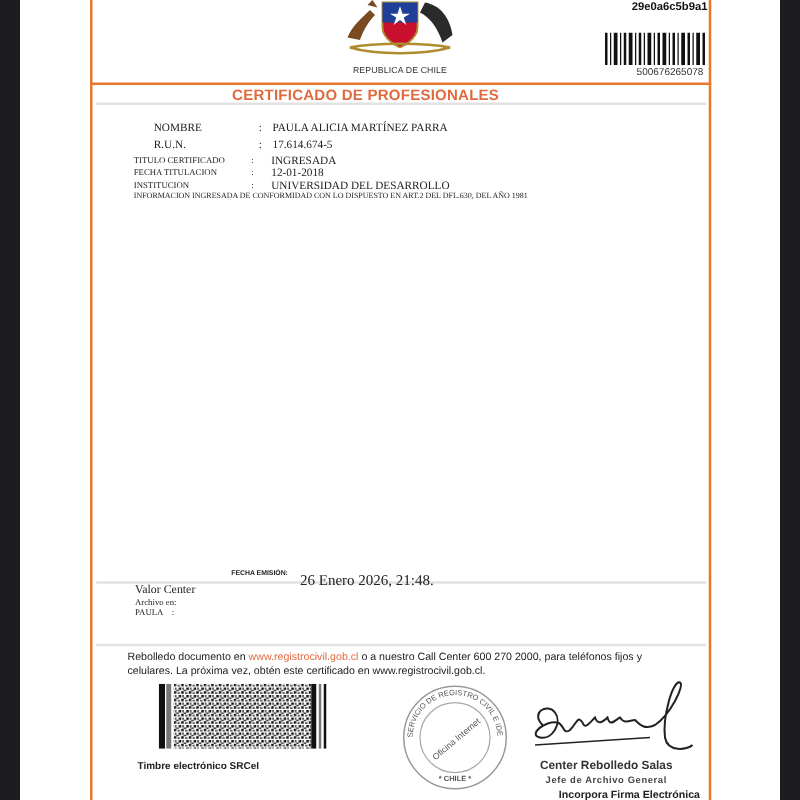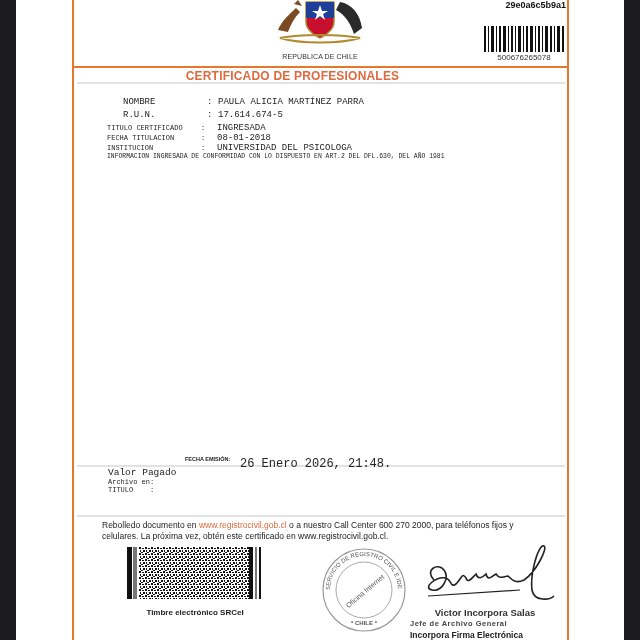--- a/index.html
+++ b/index.html
@@ -5,35 +5,35 @@
   html, body { margin:0; padding:0; }
   body { width:640px; height:640px; background:#1c1c1e; position:relative; overflow:hidden; font-family:"Liberation Sans", sans-serif; }
   .page { position:absolute; left:16px; top:0; width:608px; height:640px; background:#ffffff; }
   .vline { position:absolute; top:0; width:2px; height:640px; background:#e8772e; }
   .hline-orange { position:absolute; left:72px; width:497px; height:2px; background:#e8772e; top:66px; }
   .grayrule { position:absolute; height:2px; background:#e2e2e2; }
   .crest { position:absolute; left:270px; top:0; width:100px; height:46px; }
   .rep { position:absolute; left:270px; top:53px; width:100px; text-align:center; font-size:7px; color:#333; letter-spacing:0.1px; }
   .hash { position:absolute; left:470px; top:0; width:96px; text-align:right; font-size:9px; font-weight:bold; color:#111; }
   .barcode { position:absolute; left:484px; top:26px; width:80px; height:26px; }
-  .barnum { position:absolute; left:484px; top:53px; width:80px; text-align:center; font-size:8px; color:#333; }
+  .barnum { position:absolute; left:496px; top:53px; width:80px; text-align:center; font-size:8px; color:#333; }
   .title { position:absolute; left:72px; top:69px; width:441px; text-align:center; color:#e0693e; font-weight:bold; font-size:12px; letter-spacing:0.2px; }
-  .mono { font-family:Liberation Mono, monospace; color:#222; position:absolute; white-space:pre; }
+  .mono { font-family:Liberation Serif, serif; color:#222; position:absolute; white-space:pre; }
   .f9 { font-size:9px; }
   .f7 { font-size:7px; }
   .label { position:absolute; font-size:5.5px; font-weight:bold; color:#222; }
   .verify { position:absolute; left:102px; top:520px; width:450px; font-size:8.5px; line-height:10.5px; color:#222; }
   .verify .link { color:#e0693e; }
   .timbre { position:absolute; left:127px; top:547px; width:136px; height:52px; }
-  .timbre-label { position:absolute; left:110px; top:608px; width:170px; text-align:center; font-size:8px; font-weight:bold; color:#222; }
+  .timbre-label { position:absolute; left:110px; top:608px; width:170px; text-align:left; font-size:8px; font-weight:bold; color:#222; }
   .stamp { position:absolute; left:320px; top:546px; width:88px; height:88px; }
   .sig { position:absolute; left:420px; top:544px; width:140px; height:60px; }
   .signame { position:absolute; left:410px; top:607px; width:150px; text-align:center; font-size:9.5px; font-weight:bold; color:#333; }
-  .sigrole { position:absolute; left:410px; top:619px; width:150px; font-size:7.5px; font-weight:bold; color:#444; letter-spacing:0.5px; }
-  .sigsub { position:absolute; left:410px; top:630px; width:150px; text-align:left; font-size:8.5px; font-weight:bold; color:#222; }
+  .sigrole { position:absolute; left:410px; top:619px; width:150px; text-align:center; font-size:7.5px; font-weight:bold; color:#444; letter-spacing:0.5px; }
+  .sigsub { position:absolute; left:410px; top:630px; width:150px; text-align:right; font-size:8.5px; font-weight:bold; color:#222; }
 </style>
 </head>
 <body>
 
 <div class="page"></div>
 <div class="vline" style="left:72px"></div>
 <div class="vline" style="left:567px"></div>
 <div class="hline-orange"></div>
 <div class="grayrule" style="left:77px;width:488px;top:82px"></div>
 <div class="grayrule" style="left:77px;width:488px;top:465px"></div>
@@ -87,34 +87,34 @@
 <div class="mono f9" style="left:123px;top:110px">R.U.N.</div>
 <div class="mono f9" style="left:207px;top:110px">:</div>
 <div class="mono f9" style="left:218px;top:110px">17.614.674-5</div>
 
 <div class="mono f7" style="left:107px;top:124px">TITULO CERTIFICADO</div>
 <div class="mono f7" style="left:201px;top:124px">:</div>
 <div class="mono f9" style="left:217px;top:123px">INGRESADA</div>
 
 <div class="mono f7" style="left:107px;top:134px">FECHA TITULACION</div>
 <div class="mono f7" style="left:201px;top:134px">:</div>
-<div class="mono f9" style="left:217px;top:133px">08-01-2018</div>
+<div class="mono f9" style="left:217px;top:133px">12-01-2018</div>
 
 <div class="mono f7" style="left:107px;top:144px">INSTITUCION</div>
 <div class="mono f7" style="left:201px;top:144px">:</div>
-<div class="mono f9" style="left:217px;top:143px">UNIVERSIDAD DEL PSICOLOGA</div>
+<div class="mono f9" style="left:217px;top:143px">UNIVERSIDAD DEL DESARROLLO</div>
 
 <div class="mono f7" style="left:107px;top:153px;font-size:6.4px">INFORMACION INGRESADA DE CONFORMIDAD CON LO DISPUESTO EN ART.2 DEL DFL.630, DEL AÑO 1981</div>
 
 <div class="label" style="left:185px;top:456px">FECHA EMISIÓN:</div>
 <div class="mono" style="left:240px;top:457px;font-size:12px">26 Enero 2026, 21:48.</div>
 
-<div class="mono" style="left:108px;top:467px;font-size:9.5px">Valor Pagado</div>
+<div class="mono" style="left:108px;top:467px;font-size:9.5px">Valor Center</div>
 <div class="mono f7" style="left:108px;top:478px">Archivo en:</div>
-<div class="mono f7" style="left:108px;top:486px">TITULO    :</div>
+<div class="mono f7" style="left:108px;top:486px">PAULA    :</div>
 
 <div class="verify">
   <span>Rebolledo documento en </span><span class="link">www.registrocivil.gob.cl</span><span> o a nuestro Call Center 600 270 2000, para teléfonos fijos y celulares. La próxima vez, obtén este certificado en www.registrocivil.gob.cl.</span>
 </div>
 
 <svg class="timbre" viewBox="0 0 136 52" preserveAspectRatio="none">
   <defs>
     <pattern id="noise" width="6" height="6" patternUnits="userSpaceOnUse">
       <rect width="6" height="6" fill="#fff"></rect>
       <rect x="0" y="0" width="2" height="2" fill="#111"></rect>
@@ -141,15 +141,15 @@
   </defs>
   <text font-size="6" fill="#555" font-family="Liberation Sans, sans-serif"><textPath href="#arc">SERVICIO DE REGISTRO CIVIL E IDENTIFICACION</textPath></text>
   <text x="44" y="48" font-size="7" fill="#555" text-anchor="middle" transform="rotate(-40 44 44)" font-family="Liberation Sans, sans-serif">Oficina Internet</text>
   <text x="44" y="79" font-size="6" fill="#555" text-anchor="middle" font-weight="bold" font-family="Liberation Sans, sans-serif">* CHILE *</text>
 </svg>
 
 <svg class="sig" viewBox="0 0 140 60">
   <path d="M14 36 C4 26 18 18 24 26 C30 34 22 48 12 46 C2 44 16 32 26 34 C32 36 30 44 36 40 C42 34 42 28 46 34 C48 40 52 34 56 30 C58 36 62 34 66 30 C68 38 72 32 76 30 C80 36 84 32 88 32 C92 36 96 40 104 36 C116 28 128 4 124 2 C118 0 110 30 112 46 C114 58 130 56 134 52" fill="none" stroke="#222" stroke-width="1.6"></path>
   <path d="M8 52 C40 50 70 48 100 46" fill="none" stroke="#222" stroke-width="1.2"></path>
 </svg>
-<div class="signame">Victor Incorpora Salas</div>
+<div class="signame">Center Rebolledo Salas</div>
 <div class="sigrole">Jefe de Archivo General</div>
 <div class="sigsub">Incorpora Firma Electrónica</div>
 
 </body></html>

